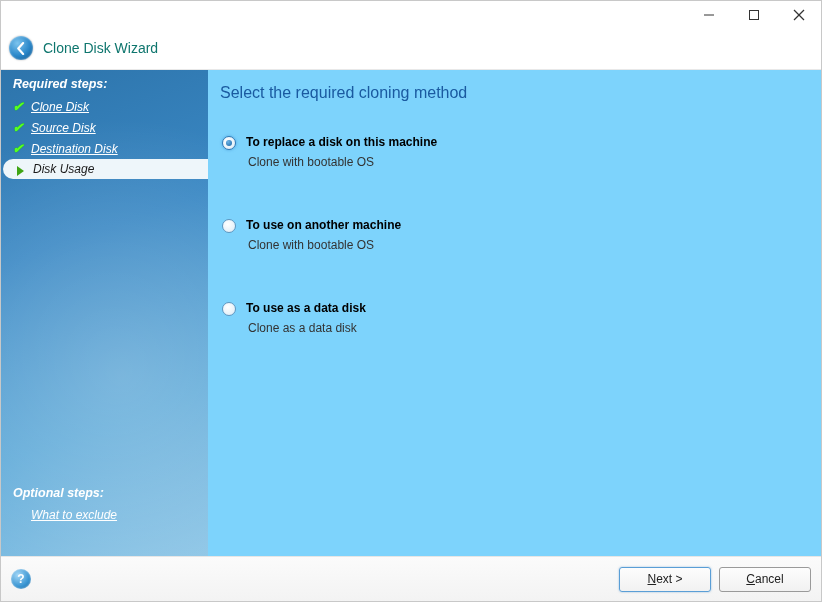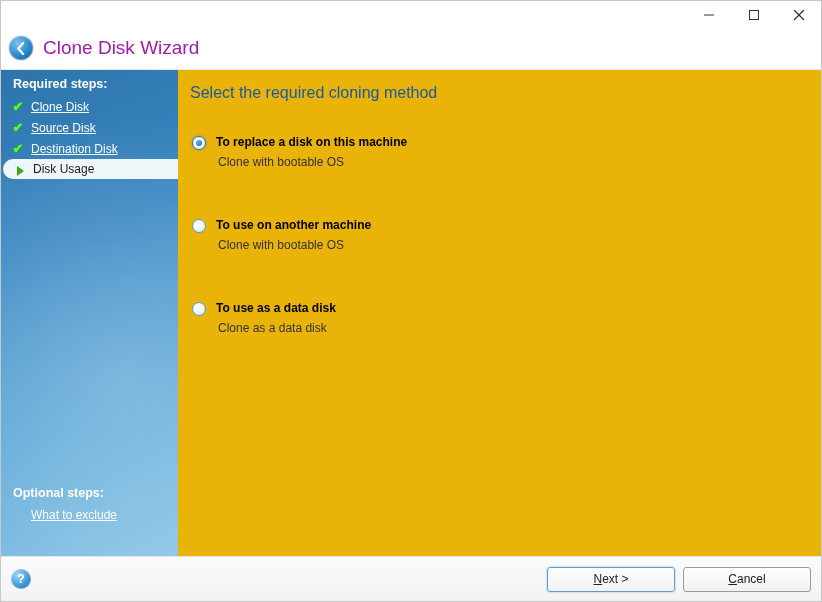--- a/index.html
+++ b/index.html
@@ -51,38 +51,39 @@
     border-radius: 50%;
     background: radial-gradient(circle at 35% 30%, #7dc4ee 0%, #2a87c9 55%, #0d4f85 100%);
     display: flex;
     align-items: center;
     justify-content: center;
     margin-right: 10px;
     box-shadow: inset 0 0 2px rgba(255,255,255,.7), 0 0 2px rgba(0,0,0,.3);
   }
   .back-btn svg { width: 13px; height: 13px; }
   .header-title {
-    font-size: 19px;
-    color: #a21caf;
+    font-size: 14px;
+    color: #0f766e;
   }
   
   .body {
     flex: 1 1 auto;
     display: flex;
     min-height: 0;
   }
   
   .sidebar {
-    width: 177px;
+    width: 207px;
     background: linear-gradient(160deg, #2d74ab 0%, #3a88c4 35%, #5da9d8 70%, #8cc5e6 100%);
     color: #fff;
     display: flex;
     flex-direction: column;
     position: relative;
     overflow: hidden;
+    font-style: italic;
   }
   .sidebar::after {
     content: "";
     position: absolute;
     left: -140px;
     bottom: -80px;
     width: 520px;
     height: 520px;
     border-radius: 50%;
     background: radial-gradient(circle at center, rgba(255,255,255,0.22) 0%, rgba(255,255,255,0.12) 35%, rgba(255,255,255,0) 70%);
@@ -131,21 +132,21 @@
   .optional-block {
     margin-top: auto;
     padding-bottom: 31px;
     position: relative;
     z-index: 1;
   }
   
   .main {
     flex: 1 1 auto;
     padding: 14px 16px 10px 12px;
-    background: #eab308;
+    background: #7dd3fc;
   }
   .main-heading {
     color: #1a5aa0;
     font-size: 16px;
     margin: 0 0 24px 0;
     font-weight: normal;
   }
   .option-group { display: flex; flex-direction: column; gap: 40px; }
   .option {
     display: flex;
@@ -204,21 +205,21 @@
     height: 23px;
     border: 1px solid #9a9a9a;
     border-radius: 3px;
     background: linear-gradient(#fdfdfd, #f1f1f1);
     font-size: 12px;
     color: #222;
     display: flex;
     align-items: center;
     justify-content: center;
     margin-left: 8px;
-    padding: 0 24px;
+    padding: 0 6px;
     cursor: default;
   }
   .btn .ul { text-decoration: underline; }
   .btn.default {
     border-color: #5a9ed6;
     box-shadow: 0 0 2px rgba(70,140,200,.6);
   }
 </style>
 </head>
 <body>

